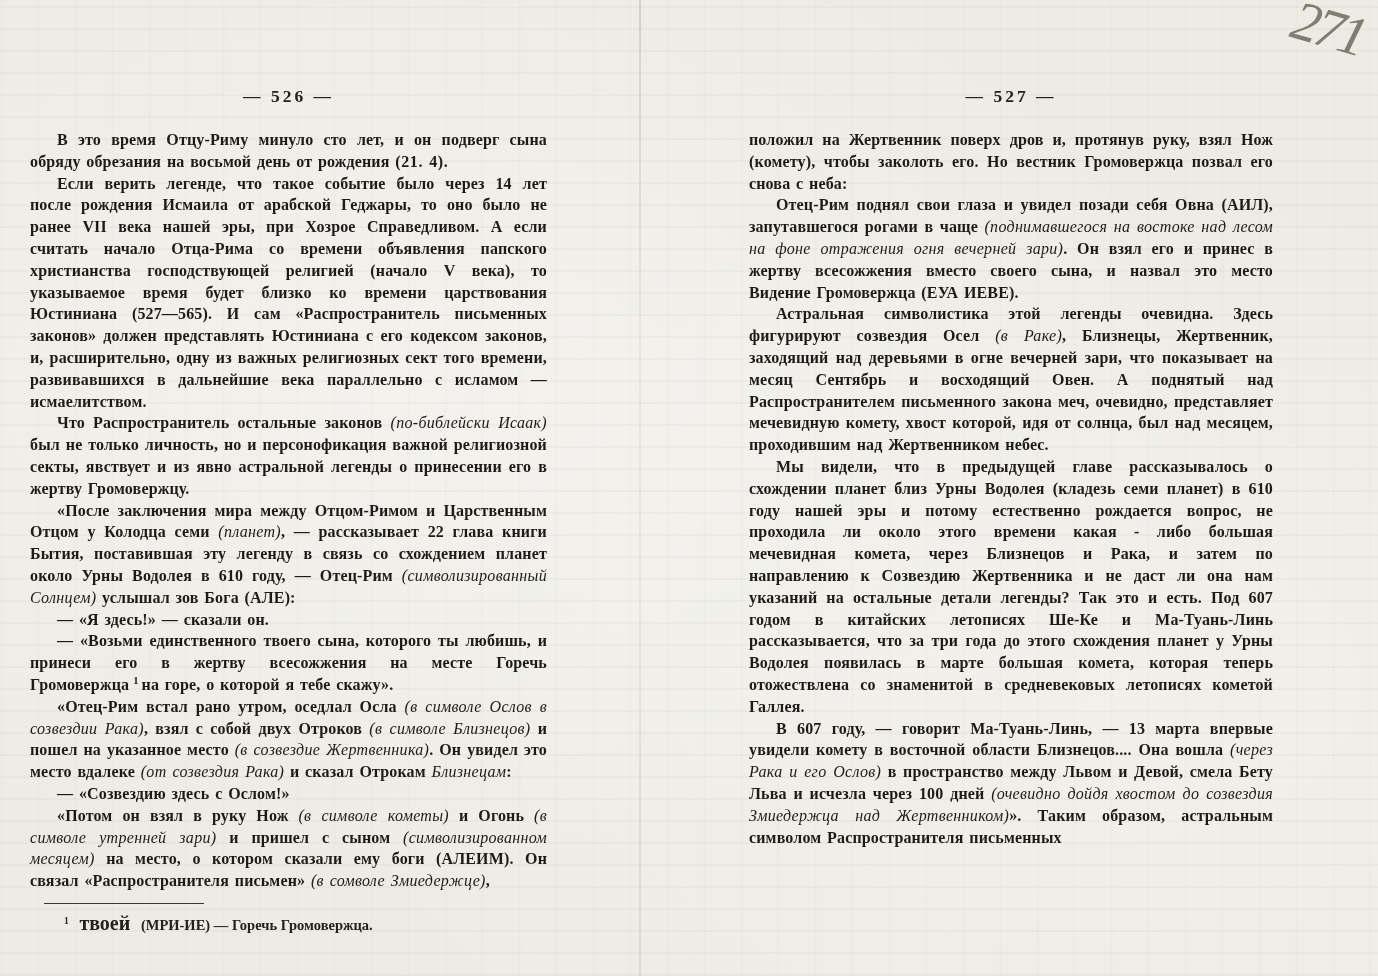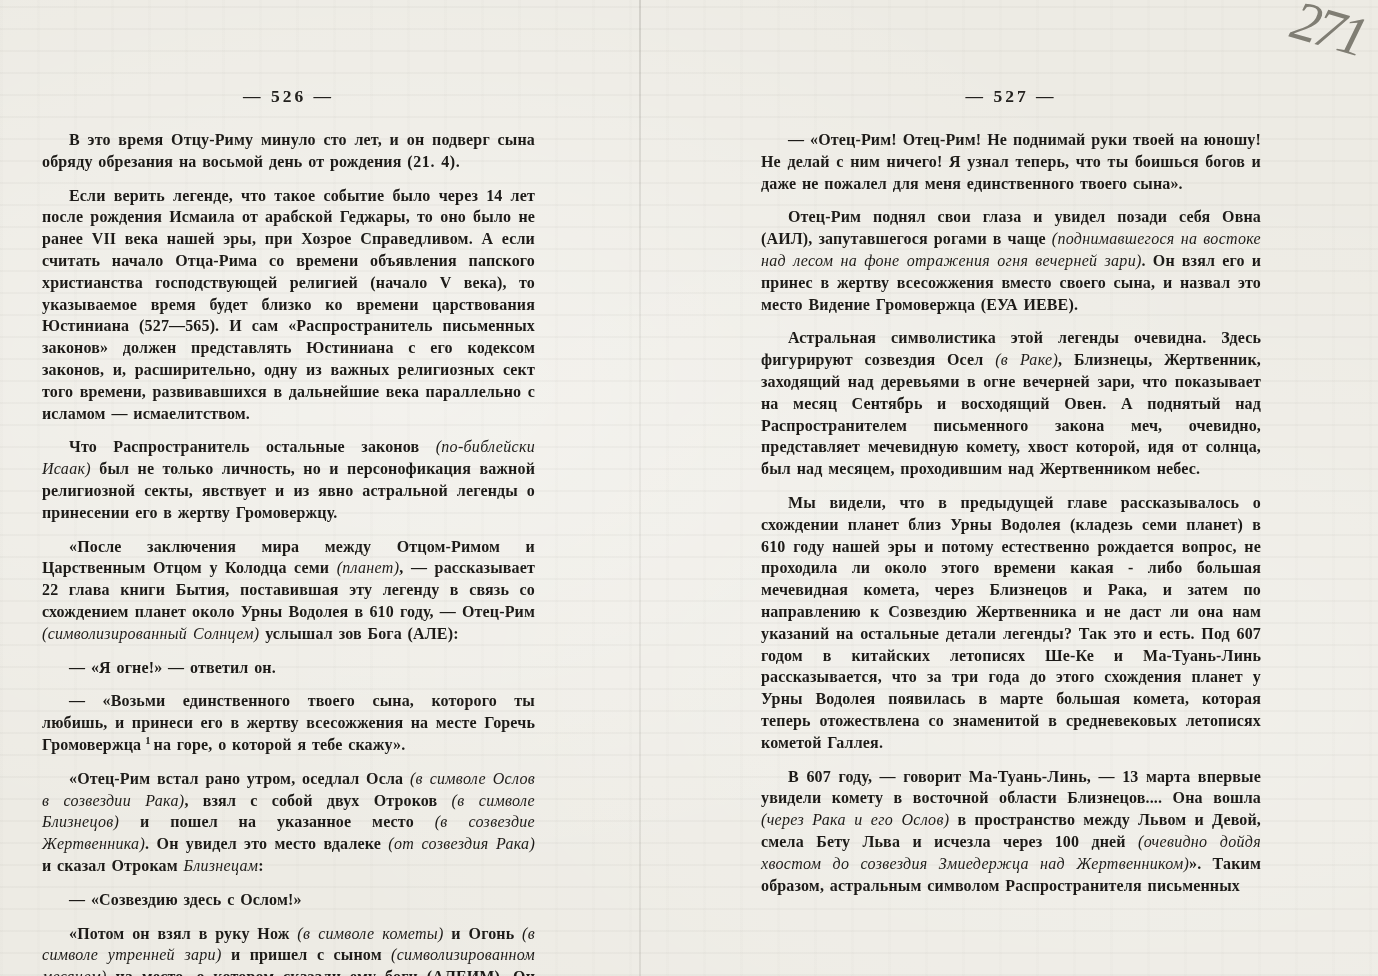--- a/index.html
+++ b/index.html
@@ -47,21 +47,21 @@
   .page-right { left: 749px; width: 524px; }
   .page-header {
     text-align: center;
     font-weight: 700;
     font-size: 17.5px;
     letter-spacing: 3px;
     color: #23211e;
     margin-bottom: 22px;
   }
   .body p {
-    margin: 12px;
+    margin: 0;
     text-align: justify;
     font-size: 16px;
     line-height: 21.8px;
     font-weight: 700;
     color: #1d1b18;
     word-spacing: 1.6px;
     letter-spacing: 0.15px;
   }
   .body p.indent { text-indent: 27px; }
   .rn { font-weight: 700; }
@@ -102,38 +102,38 @@
 
   <div class="handwritten">271</div>
 
   <section class="page page-left">
     <div class="page-header">— 526 —</div>
     <div class="body">
         <p class="indent"><span class="rn">В это время Отцу-Риму минуло сто лет, и он подверг сына обряду обрезания на восьмой день от рождения </span><span class="rb">(21. 4)</span><span class="rn">.</span></p>
         <p class="indent"><span class="rn">Если верить легенде, что такое событие было через 14 лет после рождения Исмаила от арабской Геджары, то оно было не ранее VII века нашей эры, при Хозрое Справедливом. А если считать начало Отца-Рима со времени объявления папского христианства господствующей религией (начало V века), то указываемое время будет близко ко времени царствования Юстиниана (527—565). И сам «Распространитель письменных законов» должен представлять Юстиниана с его кодексом законов, и, расширительно, одну из важных религиозных сект того времени, развивавшихся в дальнейшие века параллельно с исламом — исмаелитством.</span></p>
         <p class="indent"><span class="rn">Что Распространитель остальные законов </span><span class="ri">(по-библейски Исаак)</span><span class="rn"> был не только личность, но и персонофикация важной религиозной секты, явствует и из явно астральной легенды о принесении его в жертву Громовержцу.</span></p>
         <p class="indent"><span class="rn">«После заключения мира между Отцом-Римом и Царственным Отцом у Колодца семи </span><span class="ri">(планет)</span><span class="rn">, — рассказывает 22 глава книги Бытия, поставившая эту легенду в связь со схождением планет около Урны Водолея в 610 году, — Отец-Рим </span><span class="ri">(символизированный Солнцем)</span><span class="rn"> услышал зов Бога (АЛЕ):</span></p>
-        <p class="indent"><span class="rn">— «Я огне!» — ответил он.</span></p>
+        <p class="indent"><span class="rn">— «Я здесь!» — сказали он.</span></p>
         <p class="indent"><span class="rn">— «Возьми единственного твоего сына, которого ты любишь, и принеси его в жертву всесожжения на месте Горечь Громовержца</span><span class="rsup">1</span><span class="rn">на горе, о которой я тебе скажу».</span></p>
         <p class="indent"><span class="rn">«Отец-Рим встал рано утром, оседлал Осла </span><span class="ri">(в символе Ослов в созвездии Рака)</span><span class="rn">, взял с собой двух Отроков </span><span class="ri">(в символе Близнецов)</span><span class="rn"> и пошел на указанное место </span><span class="ri">(в созвездие Жертвенника)</span><span class="rn">. Он увидел это место вдалеке </span><span class="ri">(от созвездия Рака)</span><span class="rn"> и сказал Отрокам </span><span class="ri">Близнецам</span><span class="rn">:</span></p>
         <p class="indent"><span class="rn">— «Созвездию здесь с Ослом!»</span></p>
         <p class="indent"><span class="rn">«Потом он взял в руку Нож </span><span class="ri">(в символе кометы)</span><span class="rn"> и Огонь </span><span class="ri">(в символе утренней зари)</span><span class="rn"> и пришел с сыном </span><span class="ri">(символизированном месяцем)</span><span class="rn"> на место, о котором сказали ему боги (АЛЕИМ). Он связал «Распространителя письмен» </span><span class="ri">(в сомволе Змиедержце)</span><span class="rn">,</span></p>
       </div>
     <div class="footnote-rule"></div>
     <div class="footnote">
       <span class="fn-marker">1</span>
       <span class="hebrew">твоей</span>
       <span>(МРИ-ИЕ) — Горечь Громовержца.</span>
     </div>
   </section>
 
   <section class="page page-right">
     <div class="page-header">— 527 —</div>
     <div class="body">
-        <p class="indent"><span class="rn">— «Отец-Рим! Отец-Рим! Не поднимай руки твоей на юношу! Не делай с ним ничего! Я узнал теперь, что ты боишься богов и даже не пожалел для меня единственного твоего сына».</span></p>
+        <p class=""><span class="rn">положил на Жертвенник поверх дров и, протянув руку, взял Нож (комету), чтобы заколоть его. Но вестник Громовержца позвал его снова с неба:</span></p>
         <p class="indent"><span class="rn">Отец-Рим поднял свои глаза и увидел позади себя Овна (АИЛ), запутавшегося рогами в чаще </span><span class="ri">(поднимавшегося на востоке над лесом на фоне отражения огня вечерней зари)</span><span class="rn">. Он взял его и принес в жертву всесожжения вместо своего сына, и назвал это место Видение Громовержца (ЕУА ИЕВЕ).</span></p>
         <p class="indent"><span class="rn">Астральная символистика этой легенды очевидна. Здесь фигурируют созвездия Осел </span><span class="ri">(в Раке)</span><span class="rn">, Близнецы, Жертвенник, заходящий над деревьями в огне вечерней зари, что показывает на месяц Сентябрь и восходящий Овен. А поднятый над Распространителем письменного закона меч, очевидно, представляет мечевидную комету, хвост которой, идя от солнца, был над месяцем, проходившим над Жертвенником небес.</span></p>
         <p class="indent"><span class="rn">Мы видели, что в предыдущей главе рассказывалось о схождении планет близ Урны Водолея (кладезь семи планет) в 610 году нашей эры и потому естественно рождается вопрос, не проходила ли около этого времени какая - либо большая мечевидная комета, через Близнецов и Рака, и затем по направлению к Созвездию Жертвенника и не даст ли она нам указаний на остальные детали легенды? Так это и есть. Под 607 годом в китайских летописях Ше-Ке и Ма-Туань-Линь рассказывается, что за три года до этого схождения планет у Урны Водолея появилась в марте большая комета, которая теперь отожествлена со знаменитой в средневековых летописях кометой Галлея.</span></p>
         <p class="indent"><span class="rn">В 607 году, — говорит Ма-Туань-Линь, — 13 марта впервые увидели комету в восточной области Близнецов.... Она вошла </span><span class="ri">(через Рака и его Ослов)</span><span class="rn"> в пространство между Львом и Девой, смела Бету Льва и исчезла через 100 дней </span><span class="ri">(очевидно дойдя хвостом до созвездия Змиедержца над Жертвенником)</span><span class="rn">». Таким образом, астральным символом Распространителя письменных</span></p>
       </div>
   </section>
 
 </div>
 
 </body></html>

